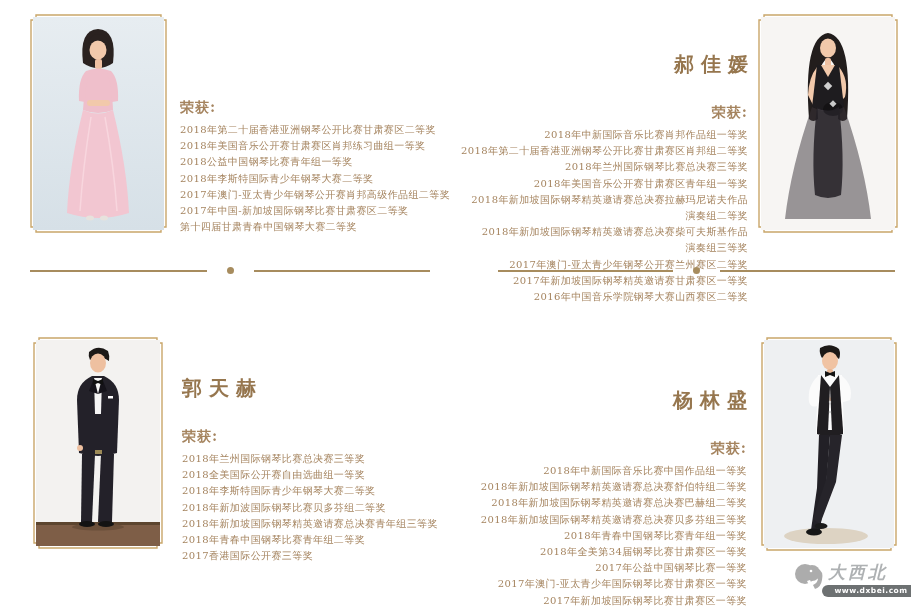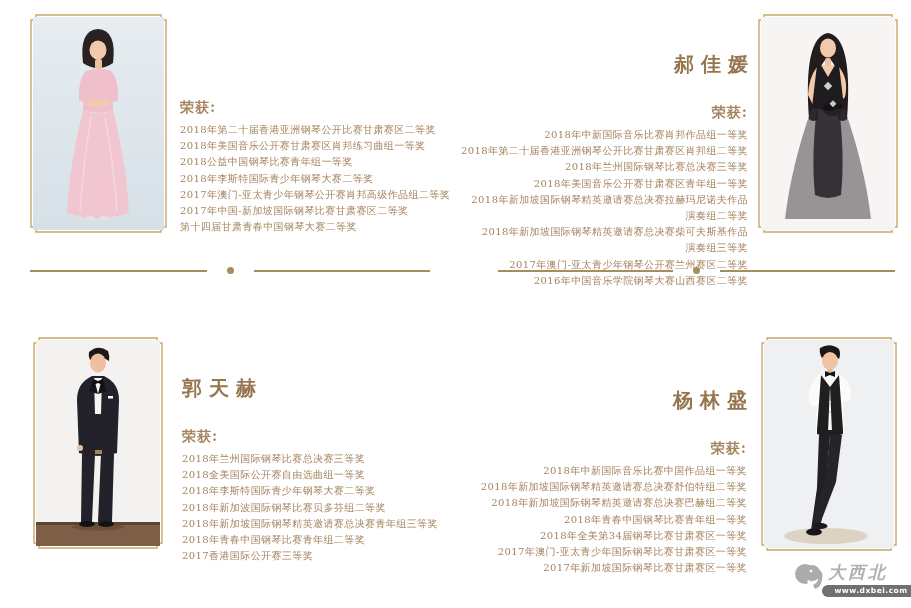--- a/index.html
+++ b/index.html
@@ -119,20 +119,21 @@
     <div class="awards">
         <div class="award-line">2018年中新国际音乐比赛肖邦作品组一等奖</div>
         <div class="award-line">2018年第二十届香港亚洲钢琴公开比赛甘肃赛区肖邦组二等奖</div>
         <div class="award-line">2018年兰州国际钢琴比赛总决赛三等奖</div>
         <div class="award-line">2018年美国音乐公开赛甘肃赛区青年组一等奖</div>
         <div class="award-line">2018年新加坡国际钢琴精英邀请赛总决赛拉赫玛尼诺夫作品</div>
         <div class="award-line">演奏组二等奖</div>
         <div class="award-line">2018年新加坡国际钢琴精英邀请赛总决赛柴可夫斯基作品</div>
         <div class="award-line">演奏组三等奖</div>
         <div class="award-line">2017年澳门-亚太青少年钢琴公开赛兰州赛区二等奖</div>
+        <div class="award-line">2017年新加坡国际钢琴精英邀请赛甘肃赛区一等奖</div>
         <div class="award-line">2016年中国音乐学院钢琴大赛山西赛区二等奖</div>
       </div>
   </div>
 
   <div class="frame frame-tr">
     <svg class="frame-border" viewBox="0 0 140 219" preserveAspectRatio="none">
       <path d="M6 1 H134 V6 H139 V213 H134 V218 H6 V213 H1 V6 H6 Z"></path>
     </svg>
     <div class="photo">
       <svg viewBox="0 0 134 213" preserveAspectRatio="none">
@@ -207,22 +208,24 @@
       </div>
   </div>
 
   <div class="profile-text text-br align-right">
     <div class="name">杨林盛</div>
     <div class="awards-label">荣获:</div>
     <div class="awards">
         <div class="award-line">2018年中新国际音乐比赛中国作品组一等奖</div>
         <div class="award-line">2018年新加坡国际钢琴精英邀请赛总决赛舒伯特组二等奖</div>
         <div class="award-line">2018年新加坡国际钢琴精英邀请赛总决赛巴赫组二等奖</div>
+        <div class="award-line">2018年新加坡国际钢琴精英邀请赛总决赛贝多芬组三等奖</div>
         <div class="award-line">2018年青春中国钢琴比赛青年组一等奖</div>
         <div class="award-line">2018年全美第34届钢琴比赛甘肃赛区一等奖</div>
+        <div class="award-line">2017年公益中国钢琴比赛一等奖</div>
         <div class="award-line">2017年澳门-亚太青少年国际钢琴比赛甘肃赛区一等奖</div>
         <div class="award-line">2017年新加坡国际钢琴比赛甘肃赛区一等奖</div>
       </div>
   </div>
 
   <div class="frame frame-br">
     <svg class="frame-border" viewBox="0 0 136 214" preserveAspectRatio="none">
       <path d="M6 1 H130 V6 H135 V208 H130 V213 H6 V208 H1 V6 H6 Z"></path>
     </svg>
     <div class="photo">

